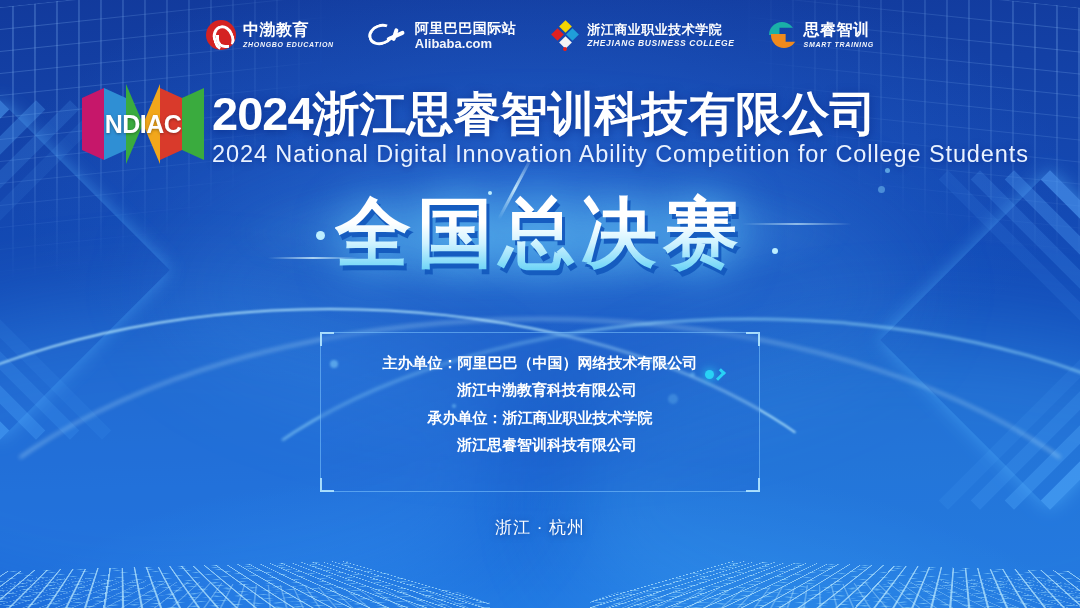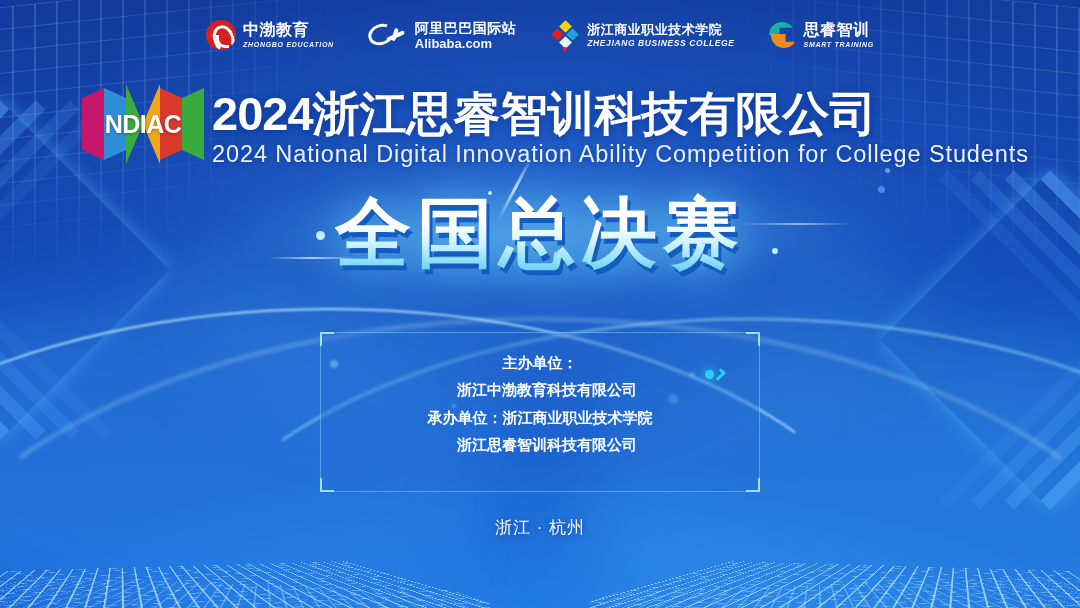--- a/index.html
+++ b/index.html
@@ -328,20 +328,21 @@
 
   <div class="infobox">
     <span class="corner tl"></span>
     <span class="corner tr"></span>
     <span class="corner bl"></span>
     <span class="corner br"></span>
 
     <div class="infolines">
       <div class="infoline">
         <span class="lbl">主办单位：</span>
+        <span class="val">阿里巴巴（中国）网络技术有限公司</span>
       </div>
       <div class="infoline indent">
         <span class="lbl"></span>
         <span class="val">浙江中渤教育科技有限公司</span>
       </div>
       <div class="infoline gap">
         <span class="lbl">承办单位：</span>
         <span class="val">浙江商业职业技术学院</span>
       </div>
       <div class="infoline indent">

